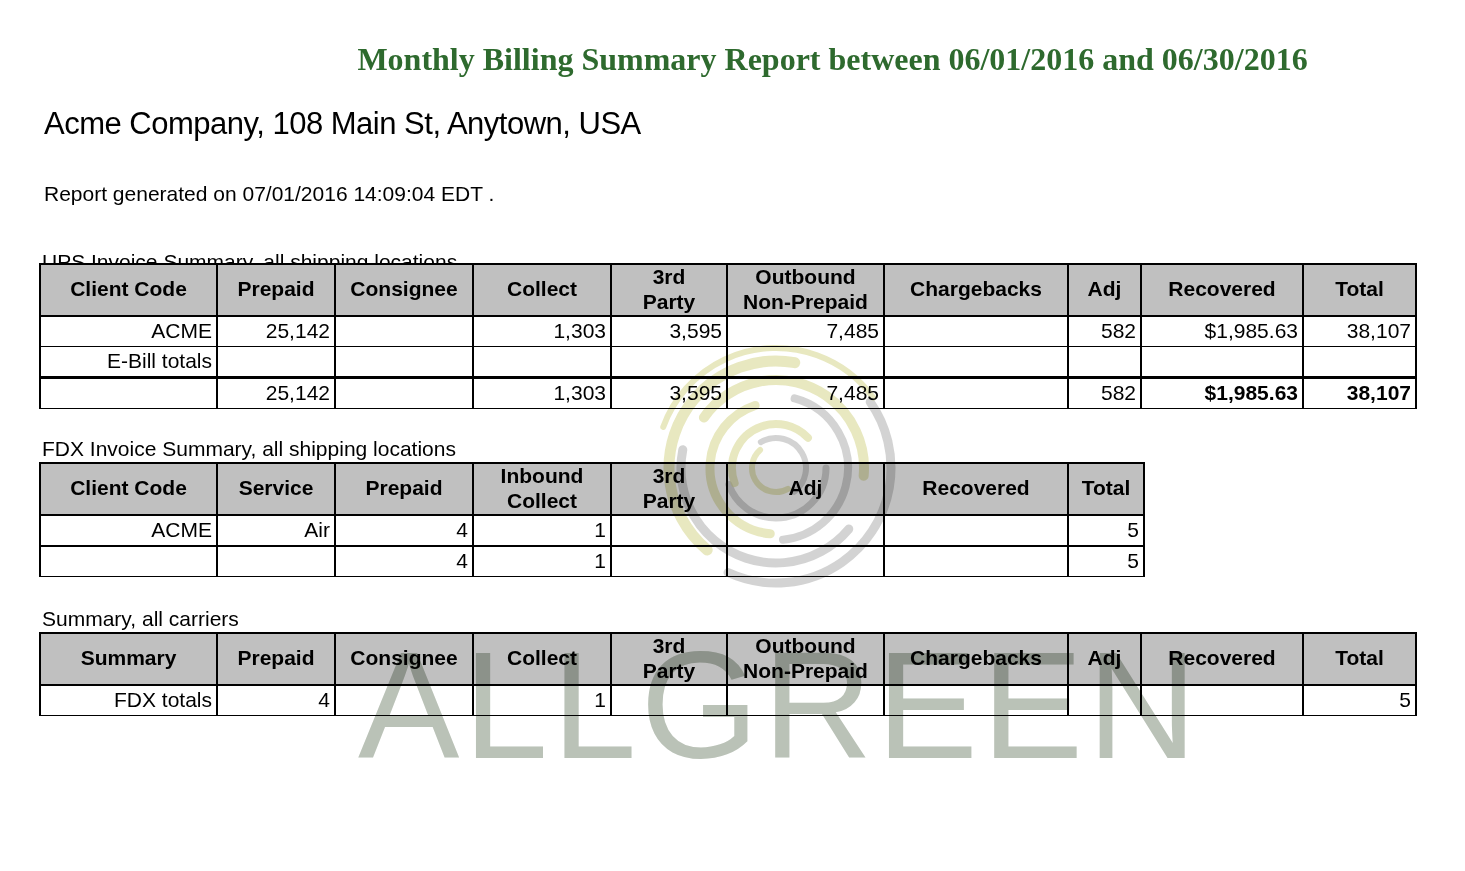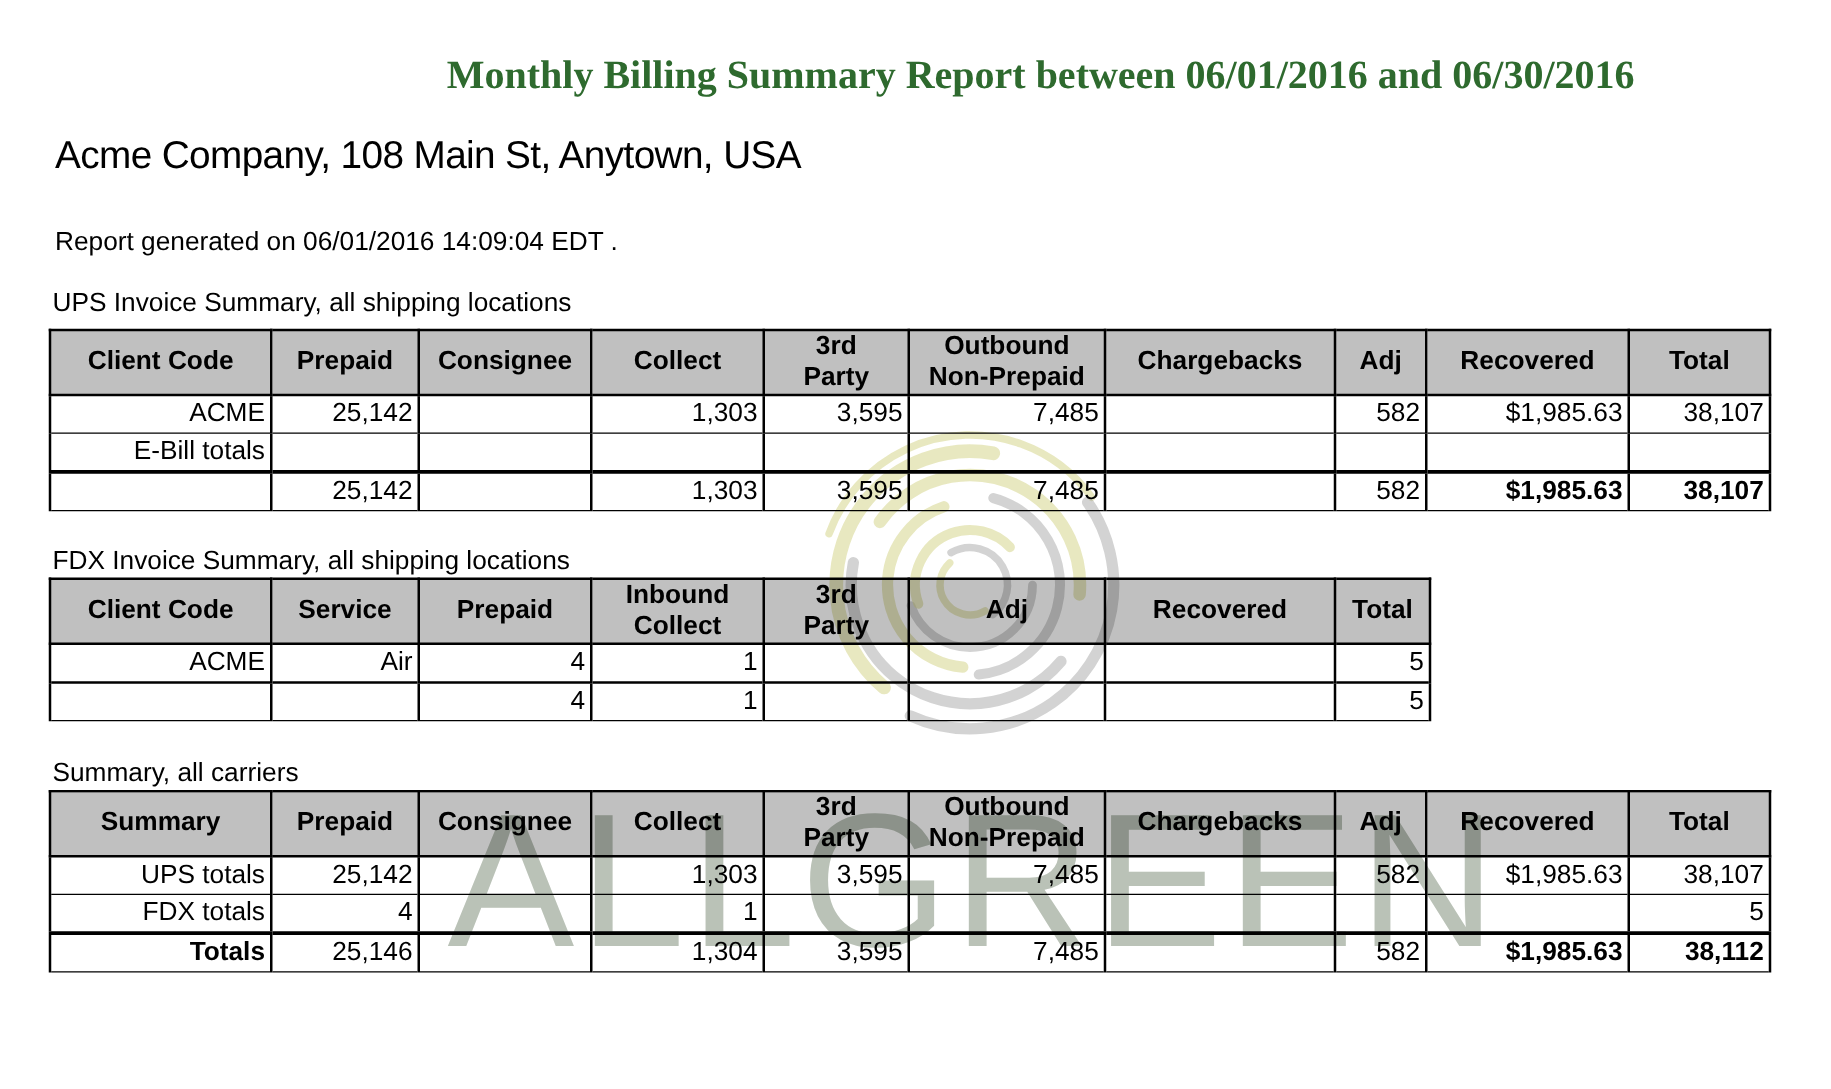--- a/index.html
+++ b/index.html
@@ -35,21 +35,21 @@
     top:182px;left:44px;
     font-size:21px;
     white-space:nowrap;
   }
   .table-caption{
     position:absolute;
     left:42px;
     font-size:21px;
     white-space:nowrap;
   }
-  .caption-ups{top:231px;}
+  .caption-ups{top:250px;}
   .caption-fdx{top:437px;}
   .caption-summary{top:607px;}
 
   .report-table{
     position:absolute;
     left:39px;
     border-collapse:collapse;
     table-layout:fixed;
     font-size:21px;
     background:transparent;
@@ -111,21 +111,21 @@
   .swirl-g{stroke:var(--swirl-gray,#9e9e9e);opacity:.45;fill:none;}
   .swirl-o{stroke:var(--swirl-olive,#d8d896);opacity:.6;fill:none;}
 </style>
 </head>
 <body>
 
 <div class="page">
 
   <div class="report-title">Monthly Billing Summary Report between 06/01/2016 and 06/30/2016</div>
   <div class="company-line">Acme Company, 108 Main St, Anytown, USA</div>
-  <div class="generated-line">Report generated on 06/01/2016 14:09:04 EDT .</div>
+  <div class="generated-line">Report generated on 07/01/2016 14:09:04 EDT .</div>
 
   <div class="table-caption caption-ups">UPS Invoice Summary, all shipping locations</div>
   <table class="report-table table-ups">
     <colgroup>
       <col style="width:177px">
         <col style="width:118px">
         <col style="width:138px">
         <col style="width:138px">
         <col style="width:116px">
       <col style="width:157px">
@@ -265,54 +265,30 @@
         <th>Outbound
 Non-Prepaid</th>
         <th>Chargebacks</th>
         <th>Adj</th>
         <th>Recovered</th>
         <th>Total</th>
       </tr>
     </thead>
     <tbody>
       <tr>
-        <td class="label">UPS totals</td>
-        <td class="num">25,142</td>
-        <td class="num"></td>
-        <td class="num">1,303</td>
-        <td class="num">3,595</td>
-        <td class="num">7,485</td>
-        <td class="num"></td>
-        <td class="num">582</td>
-        <td class="num">$1,985.63</td>
-        <td class="num">38,107</td>
-      </tr>
-      <tr>
         <td class="label">FDX totals</td>
         <td class="num">4</td>
         <td class="num"></td>
         <td class="num">1</td>
         <td class="num"></td>
         <td class="num"></td>
         <td class="num"></td>
         <td class="num"></td>
         <td class="num"></td>
         <td class="num">5</td>
-      </tr>
-      <tr class="totals-row">
-        <td class="label b">Totals</td>
-        <td class="num">25,146</td>
-        <td class="num"></td>
-        <td class="num">1,304</td>
-        <td class="num">3,595</td>
-        <td class="num">7,485</td>
-        <td class="num"></td>
-        <td class="num">582</td>
-        <td class="num b">$1,985.63</td>
-        <td class="num b">38,112</td>
       </tr>
     </tbody>
   </table>
 
   <div class="watermark-layer">
     <svg class="wm-swirl" width="272" height="264" viewBox="0 0 272 264" aria-hidden="true">
       <g stroke-linecap="round">
         <circle class="swirl-o" cx="136" cy="130" r="120" stroke-width="6" stroke-dasharray="260 494" transform="rotate(-160 136 130)"></circle>
         <circle class="swirl-g" cx="136" cy="130" r="115" stroke-width="9" stroke-dasharray="300 422" transform="rotate(-35 136 130)"></circle>
         <circle class="swirl-o" cx="136" cy="130" r="107" stroke-width="11" stroke-dasharray="280 392" transform="rotate(130 136 130)"></circle>

